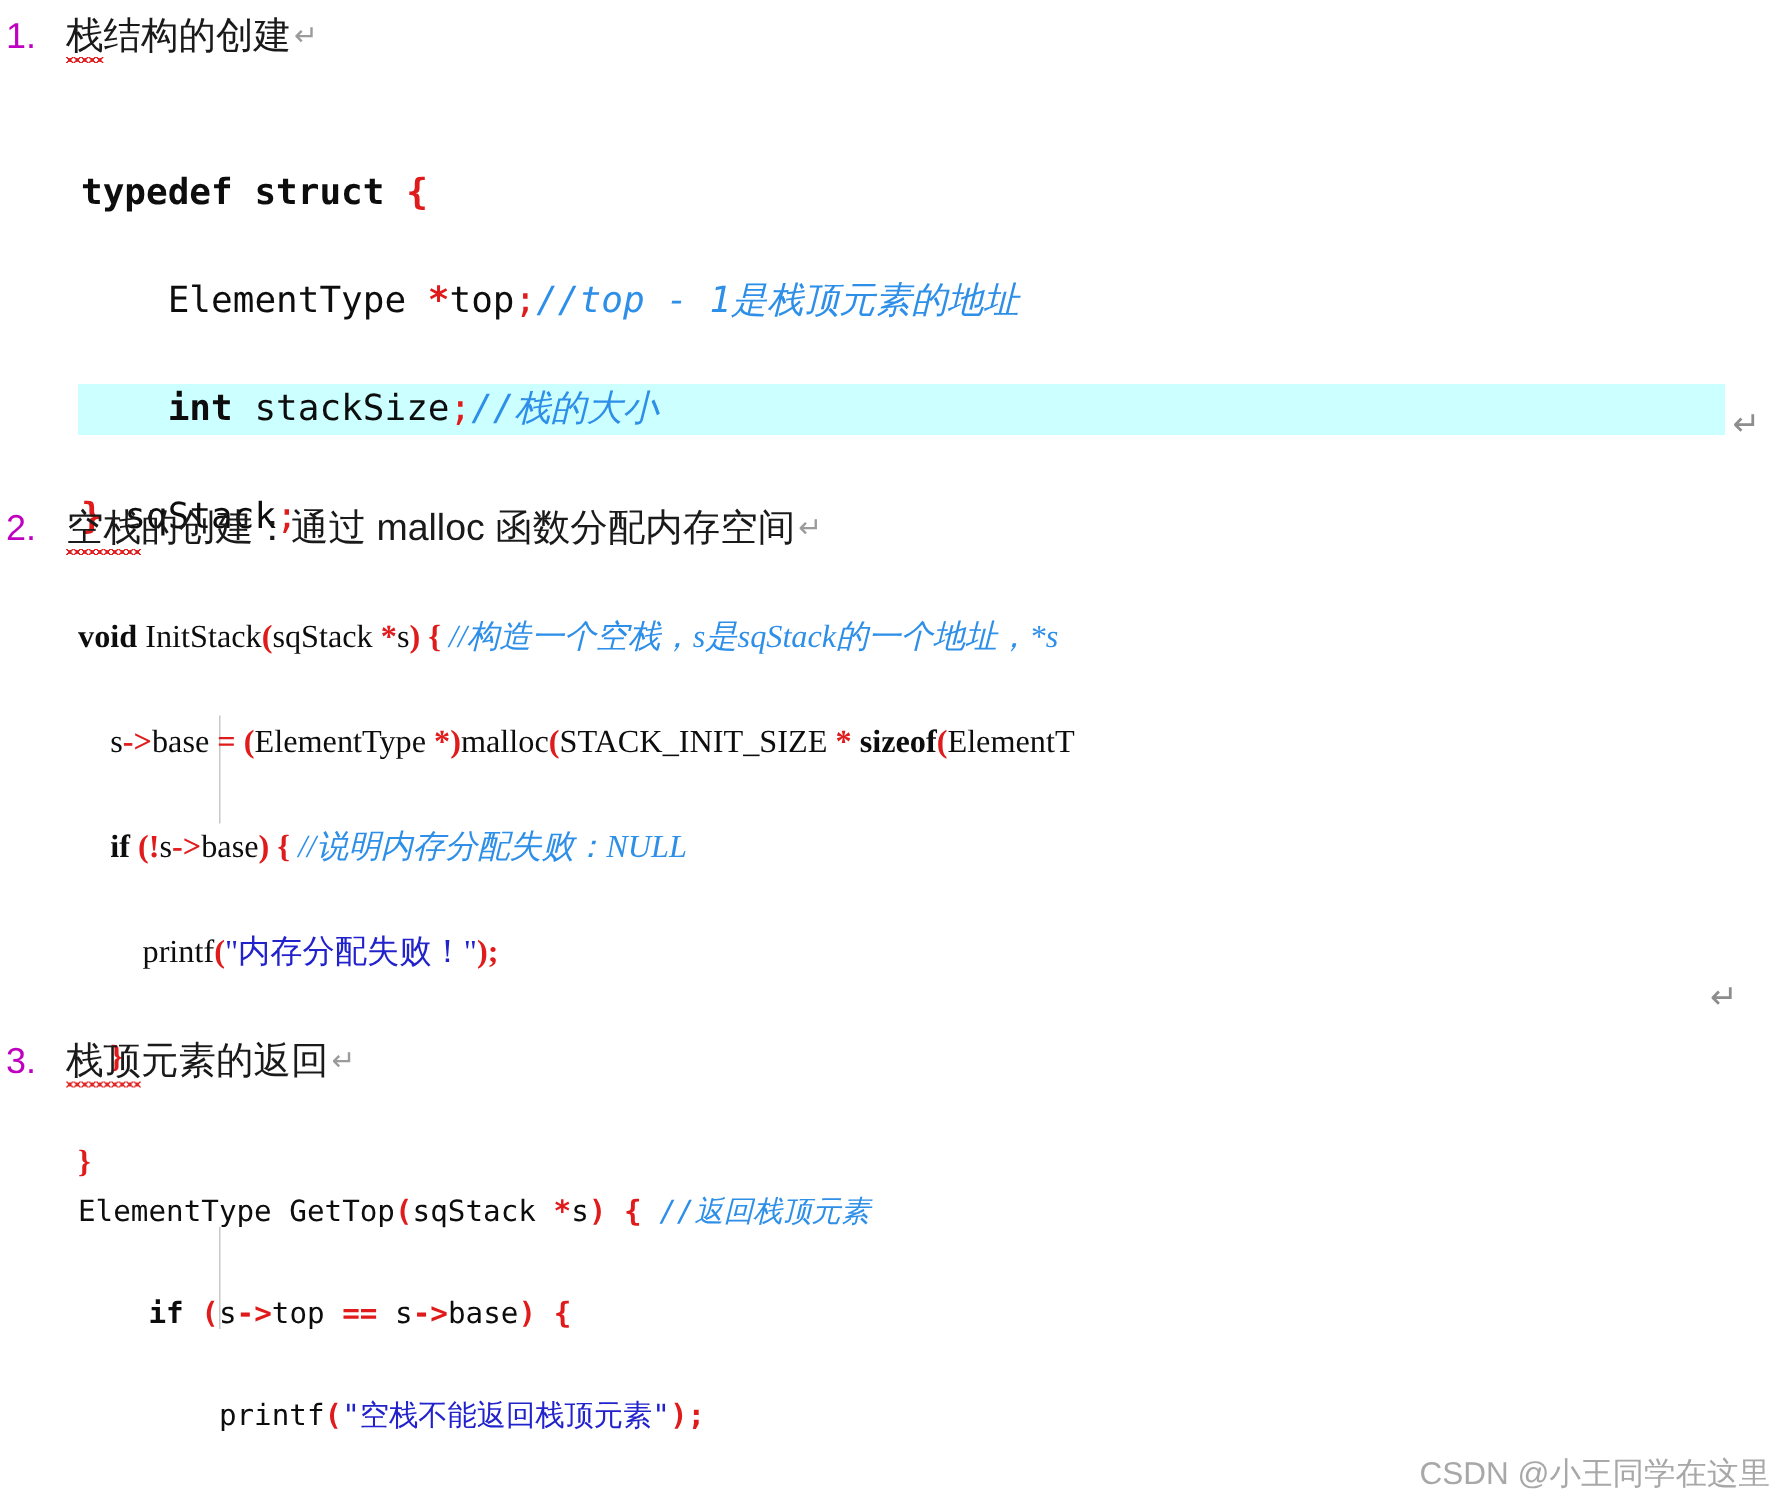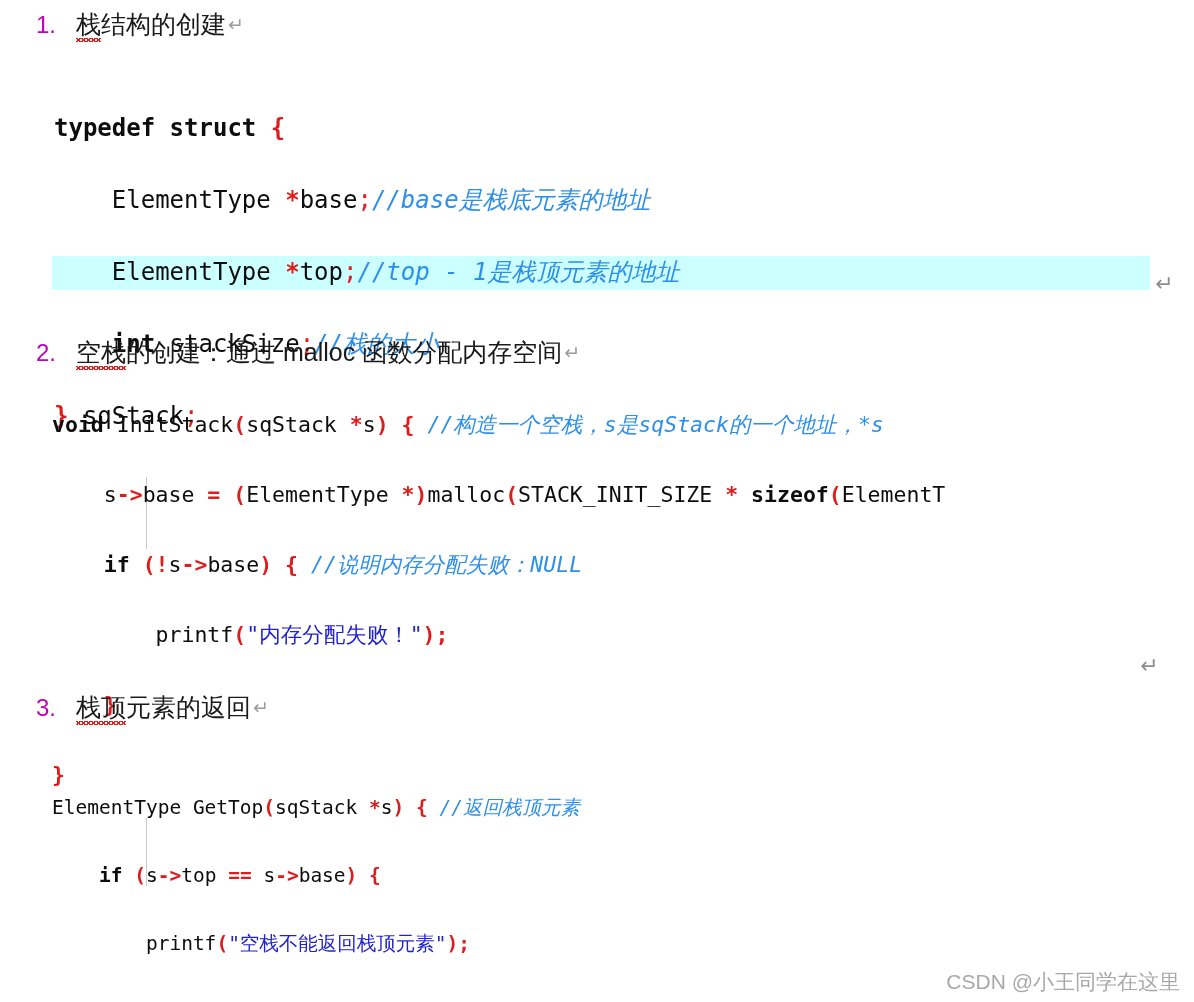--- a/index.html
+++ b/index.html
@@ -17,21 +17,20 @@
 
   
   .heading {
     position: absolute;
     left: 0;
     white-space: nowrap;
     font-family: "Liberation Sans", sans-serif;
     font-size: 25px;
     color: #1a1a1a;
     line-height: 1;
-    padding-left: 32px;
   }
   .heading .num {
     display: inline-block;
     width: 44px;
     text-align: left;
     padding-left: 4px;
     box-sizing: border-box;
     font-size: 24px;
   }
   .heading .htext { letter-spacing: 0px; }
@@ -59,21 +58,21 @@
     font-family: "DejaVu Sans Mono", monospace;
     white-space: pre;
     line-height: 36px;
     color: #0d0d0d;
   }
   .code.sz-lg { font-size: 24px; }
   .code.sz-md { font-size: 21.5px; line-height: 35px; }
   .code.sz-sm { font-size: 19.5px; line-height: 34px; }
 
   .ln { display: block; height: 36px; }
-  .code.sz-md .ln { height: 35px; }
+  .code.sz-md .ln { height: 35px; font-family: Liberation Serif, serif; }
   .code.sz-sm .ln { height: 34px; }
 
   .kw   { font-weight: bold; color: #0d0d0d; }
   .pn   { color: #e01b1b; }              
   .cm   { color: #2e8fe8; font-style: italic; }  
   .str  { color: #2222cc; }              
   .num  { color: #c000c0; }              
   .pl   { color: #0d0d0d; }              
 
   
@@ -113,21 +112,20 @@
 <body>
 
 <div class="heading" style="top:12px;">
   <span class="num">1.</span><span class="htext squig">栈</span><span class="htext">结构的创建</span><span class="pilcrow">↵</span>
 </div>
 
 <div class="hl-band" style="left:52px; top:256px; width:1098px; height:34px;"></div>
 
 <div class="code sz-lg" style="left:54px; top:74px;">
 <span class="ln"><span class="kw">typedef</span> <span class="kw">struct</span> <span class="pn kw">{</span></span>
-<span class="ln">    <span class="pl">ElementType </span><span class="pn kw">*</span><span class="pl">base</span><span class="pn">;</span><span class="cm">//base是栈底元素的地址</span></span>
 <span class="ln">    <span class="pl">ElementType </span><span class="pn kw">*</span><span class="pl">top</span><span class="pn">;</span><span class="cm">//top - 1是栈顶元素的地址</span></span>
 <span class="ln">    <span class="kw">int</span><span class="pl"> stackSize</span><span class="pn">;</span><span class="cm">//栈的大小</span></span>
 <span class="ln"><span class="pn kw">}</span><span class="pl"> sqStack</span><span class="pn">;</span></span>
 </div>
 
 <div class="ret" style="left:1155px; top:273px;">↵</div>
 
 <div class="heading" style="top:340px;">
   <span class="num">2.</span><span class="htext squig">空栈</span><span class="htext">的创建：通过 malloc 函数分配内存空间</span><span class="pilcrow">↵</span>
 </div>

